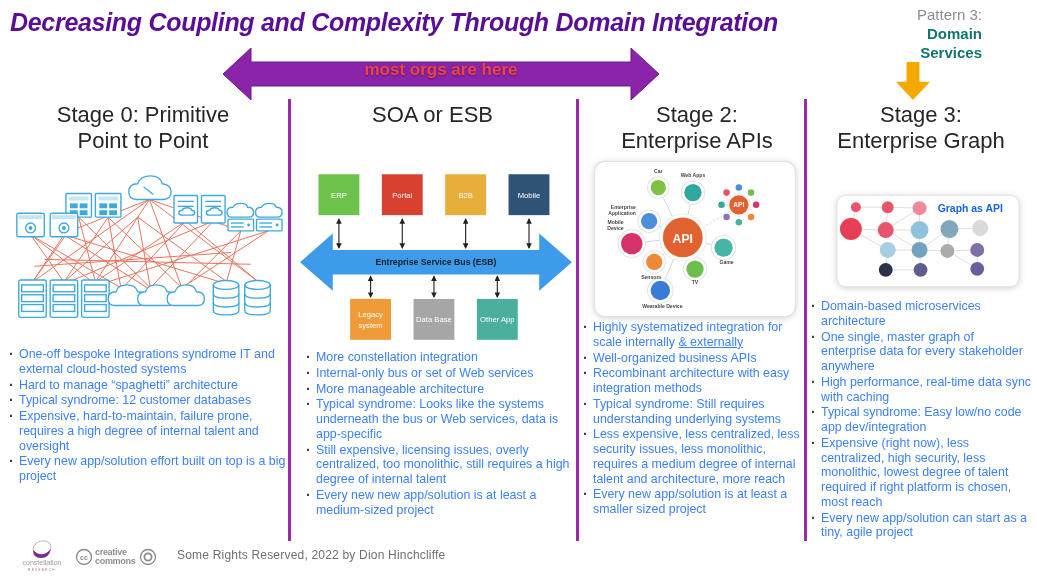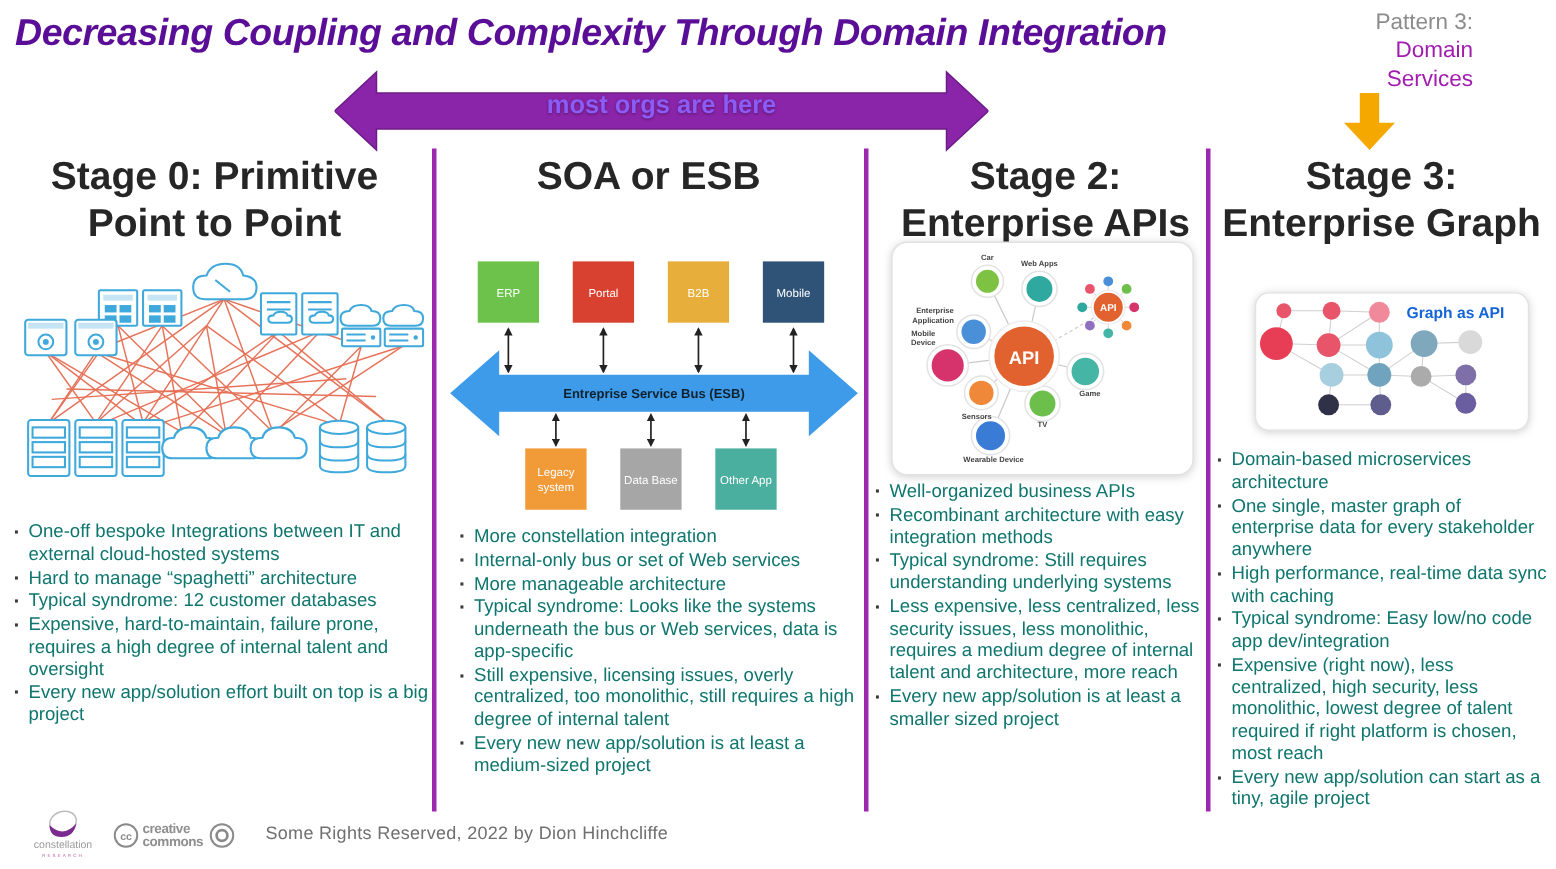--- a/index.html
+++ b/index.html
@@ -2,30 +2,30 @@
 <html><head>
 <meta charset="utf-8">
 <style>
   html,body{margin:0;padding:0;background:#fff;}
   #slide{position:relative;width:1037px;height:579px;background:#fff;overflow:hidden;
          font-family:"Liberation Sans","DejaVu Sans",sans-serif;}
   .abs{position:absolute;}
   #title{left:10px;top:8px;width:850px;font-size:25px;font-weight:bold;color:#5a0d96;letter-spacing:-.3px;font-style:italic;}
   #pattern{left:858px;top:6px;width:124px;text-align:right;font-size:15px;line-height:1.25;}
   #pattern .p1{color:#8c8c8c;}
-  #pattern .p2{color:#a21caf;font-weight:normal;}
+  #pattern .p2{color:#0f766e;font-weight:bold;}
   #yellow-arrow{left:896px;top:62px;width:34px;height:38px;background:#f5a800;
      clip-path:polygon(31% 0,69% 0,69% 52%,100% 52%,50% 100%,0 52%,31% 52%);}
   #org-arrow{left:223px;top:46px;width:436px;height:56px;}
-  #org-arrow-label{left:223px;top:60px;width:436px;text-align:center;color:#8b5cf6;
+  #org-arrow-label{left:223px;top:60px;width:436px;text-align:center;color:#ef4444;
      font-size:17px;font-weight:bold;text-shadow:0 1px 2px rgba(0,0,0,.35);}
   .divider{position:absolute;top:99px;height:442px;width:3px;background:#9c27b0;}
-  .stage-h{position:absolute;top:102px;text-align:center;font-size:26px;line-height:1.18;
-     font-weight:bold;color:#262626;}
-  .bullets{list-style:none;margin:0;padding:0;font-size:12.4px;line-height:1.19;color:#0f766e;}
+  .stage-h{position:absolute;top:102px;text-align:center;font-size:22px;line-height:1.18;
+     font-weight:normal;color:#262626;}
+  .bullets{list-style:none;margin:0;padding:0;font-size:12.4px;line-height:1.19;color:#3b82f6;}
   .bullets li{position:relative;padding-left:11px;margin-bottom:1px;}
   .bullets li::before{content:"\00B7";position:absolute;left:1px;top:-1px;font-weight:bold;font-size:14px;color:#3a3a3a;}
   .card-shadow{filter:drop-shadow(0 1px 3px rgba(0,0,0,.18));}
   svg text{font-family:"Liberation Sans","DejaVu Sans",sans-serif;}
   #footer-rights{left:177px;top:548px;font-size:12px;color:#6f6f6f;letter-spacing:.2px;}
 </style>
 </head>
 <body>
 
 <div id="slide">
@@ -369,35 +369,36 @@
       <circle cx="112" cy="57" r="7" fill="#ababab"></circle>
         <circle cx="142" cy="56" r="7" fill="#7e6fa8"></circle>
       <circle cx="50" cy="76" r="7" fill="#2e3148"></circle>
         <circle cx="85" cy="76" r="7" fill="#5f5c8e"></circle>
       <circle cx="142" cy="75" r="7" fill="#6b5ea0"></circle>
     </g>
     <text x="135" y="18" text-anchor="middle" font-size="10.5" font-weight="bold" fill="#1565d8">Graph as API</text>
   </svg>
 
   <ul class="bullets abs" style="left:8px;top:347px;width:278px">
-      <li>One-off bespoke Integrations between IT and external cloud-hosted systems</li>
+      <li>One-off bespoke Integrations syndrome IT and external cloud-hosted systems</li>
       <li>Hard to manage “spaghetti” architecture</li>
       <li>Typical syndrome: 12 customer databases</li>
       <li>Expensive, hard-to-maintain, failure prone, requires a high degree of internal talent and oversight</li>
       <li>Every new app/solution effort built on top is a big project</li>
     </ul>
   <ul class="bullets abs" style="left:305px;top:350px;width:268px">
       <li>More constellation integration</li>
       <li>Internal-only bus or set of Web services</li>
       <li>More manageable architecture</li>
       <li>Typical syndrome: Looks like the systems underneath the bus or Web services, data is app-specific</li>
       <li>Still expensive, licensing issues, overly centralized, too monolithic, still requires a high degree of internal talent</li>
       <li>Every new new app/solution is at least a medium-sized project</li>
     </ul>
   <ul class="bullets abs" style="left:582px;top:320px;width:220px">
+      <li>Highly systematized integration for scale internally <u>&amp; externally</u></li>
       <li>Well-organized business APIs</li>
       <li>Recombinant architecture with easy integration methods</li>
       <li>Typical syndrome: Still requires understanding underlying systems</li>
       <li>Less expensive, less centralized, less security issues, less monolithic, requires a medium degree of internal talent and architecture, more reach</li>
       <li>Every new app/solution is at least a smaller sized  project</li>
     </ul>
   <ul class="bullets abs" style="left:810px;top:299px;width:222px">
       <li>Domain-based microservices architecture</li>
       <li>One single, master graph of enterprise data for every stakeholder anywhere</li>
       <li>High performance, real-time data sync with caching</li>

